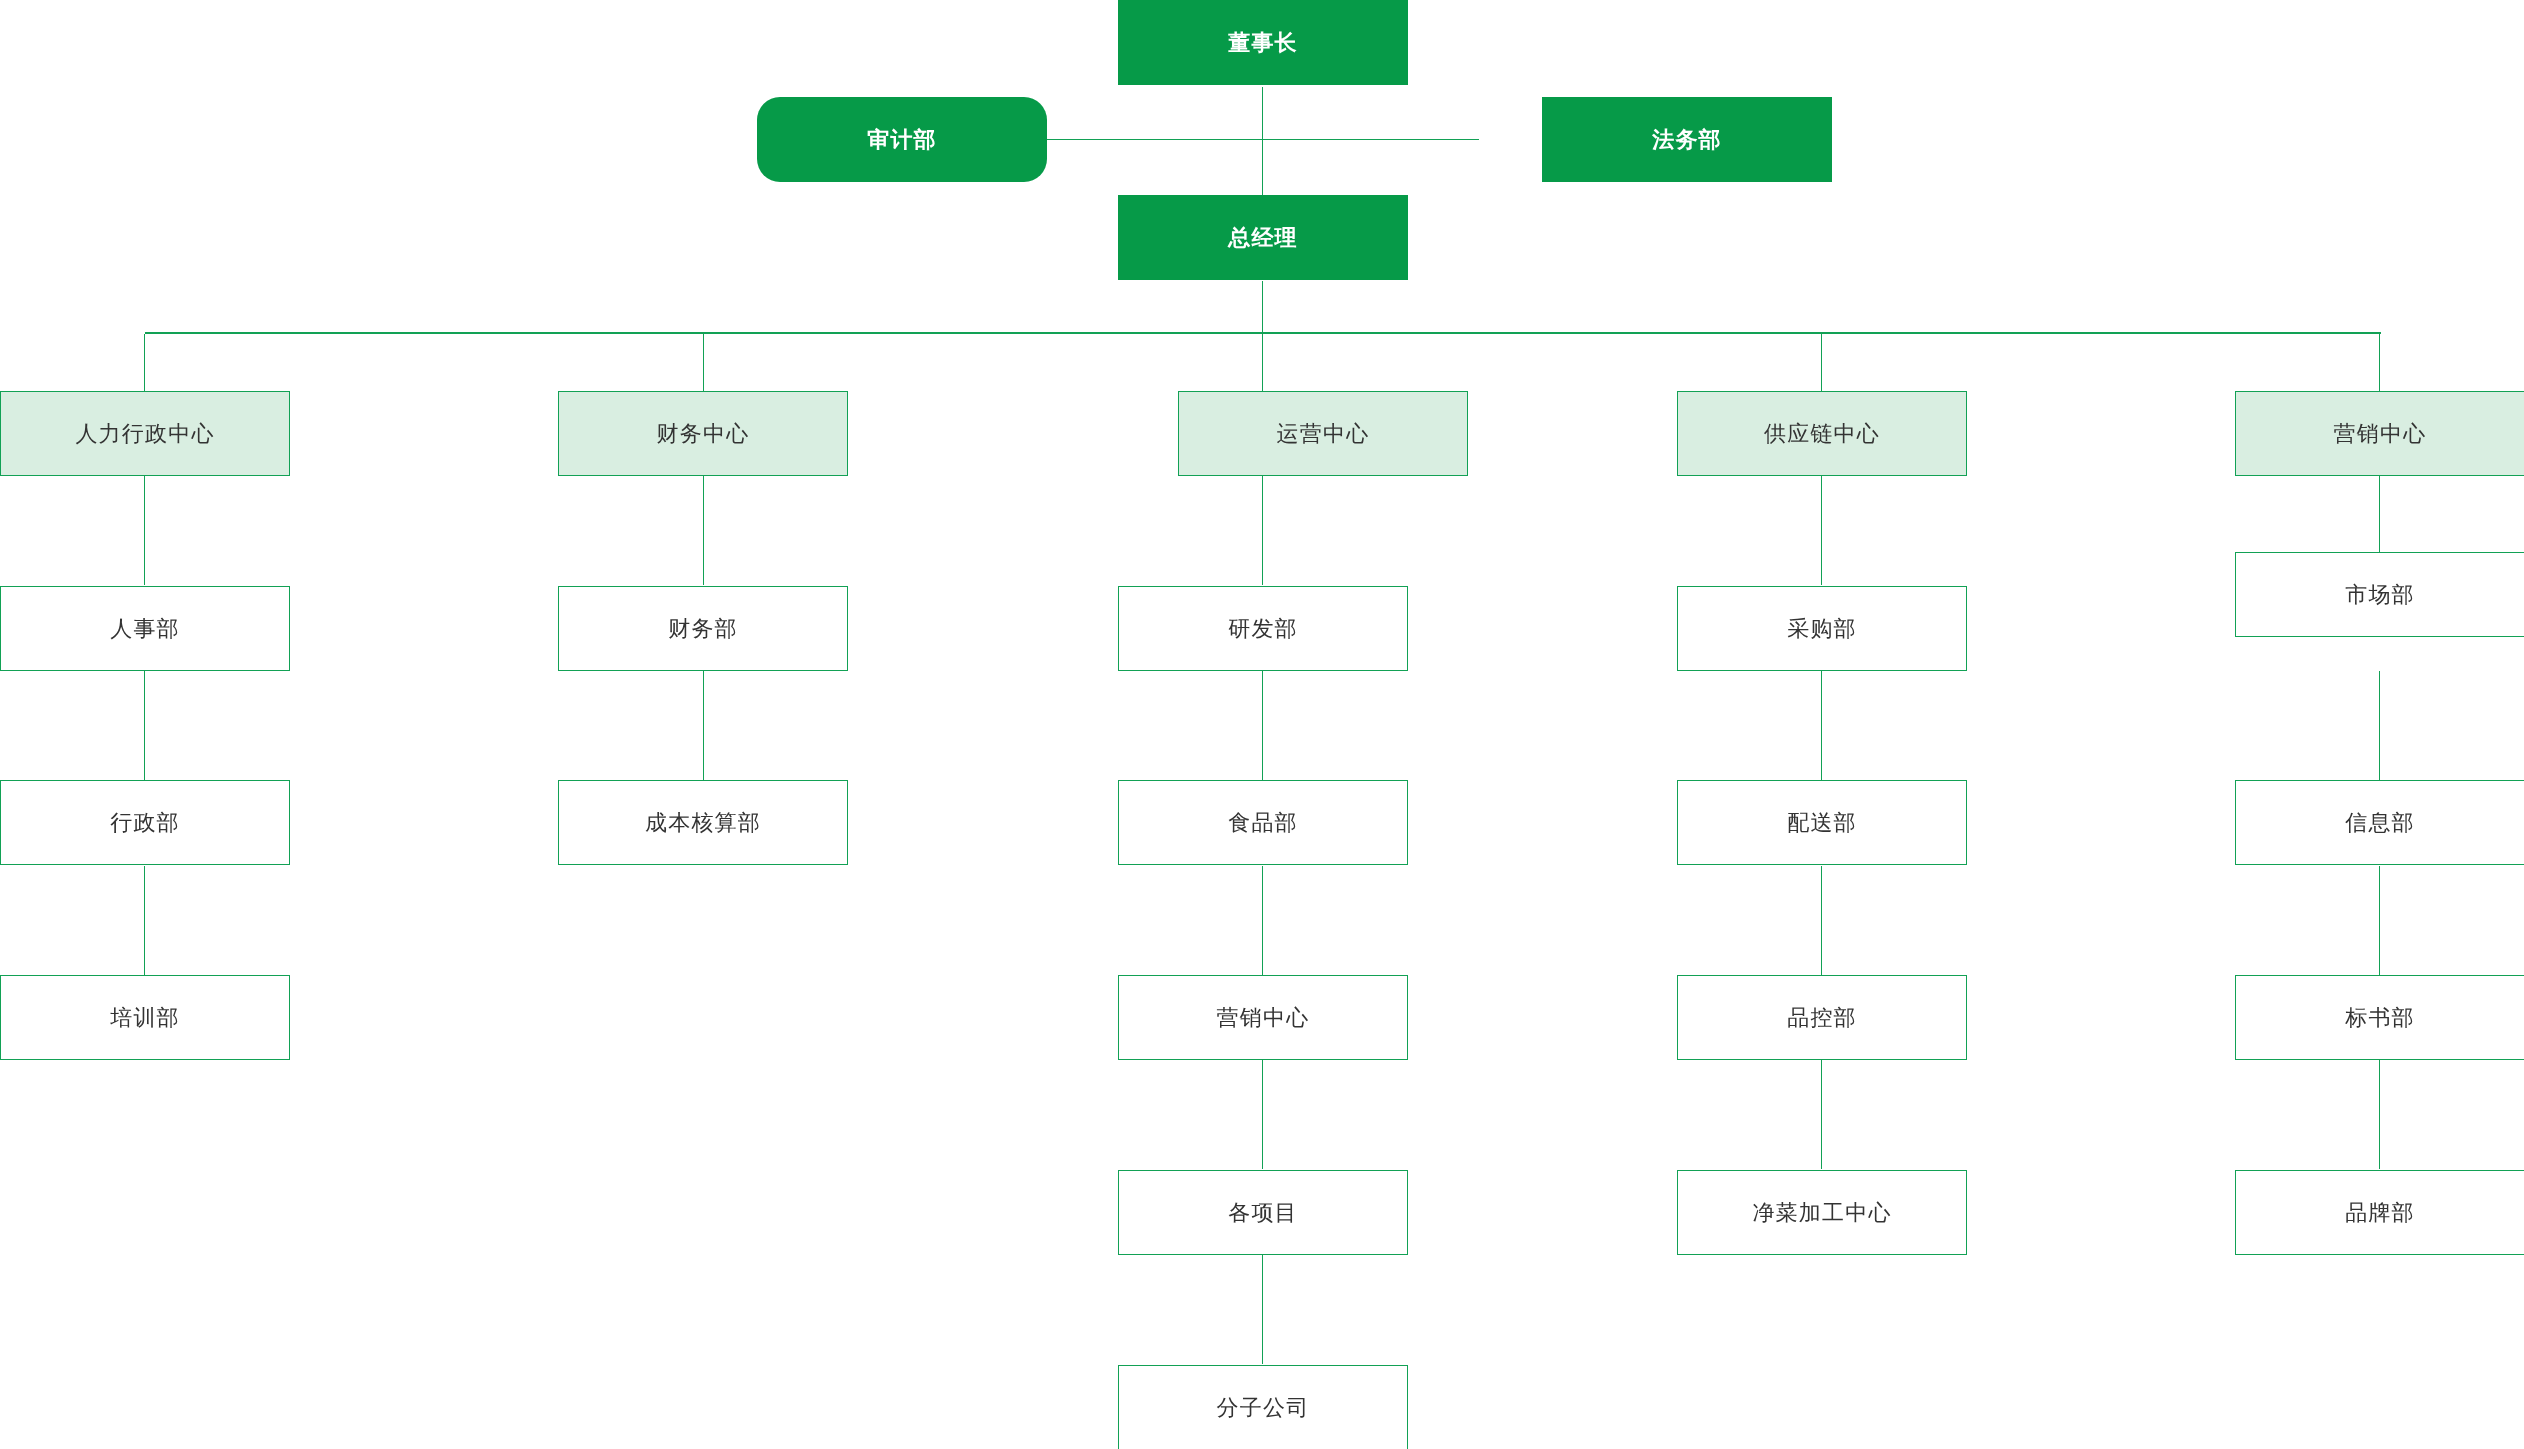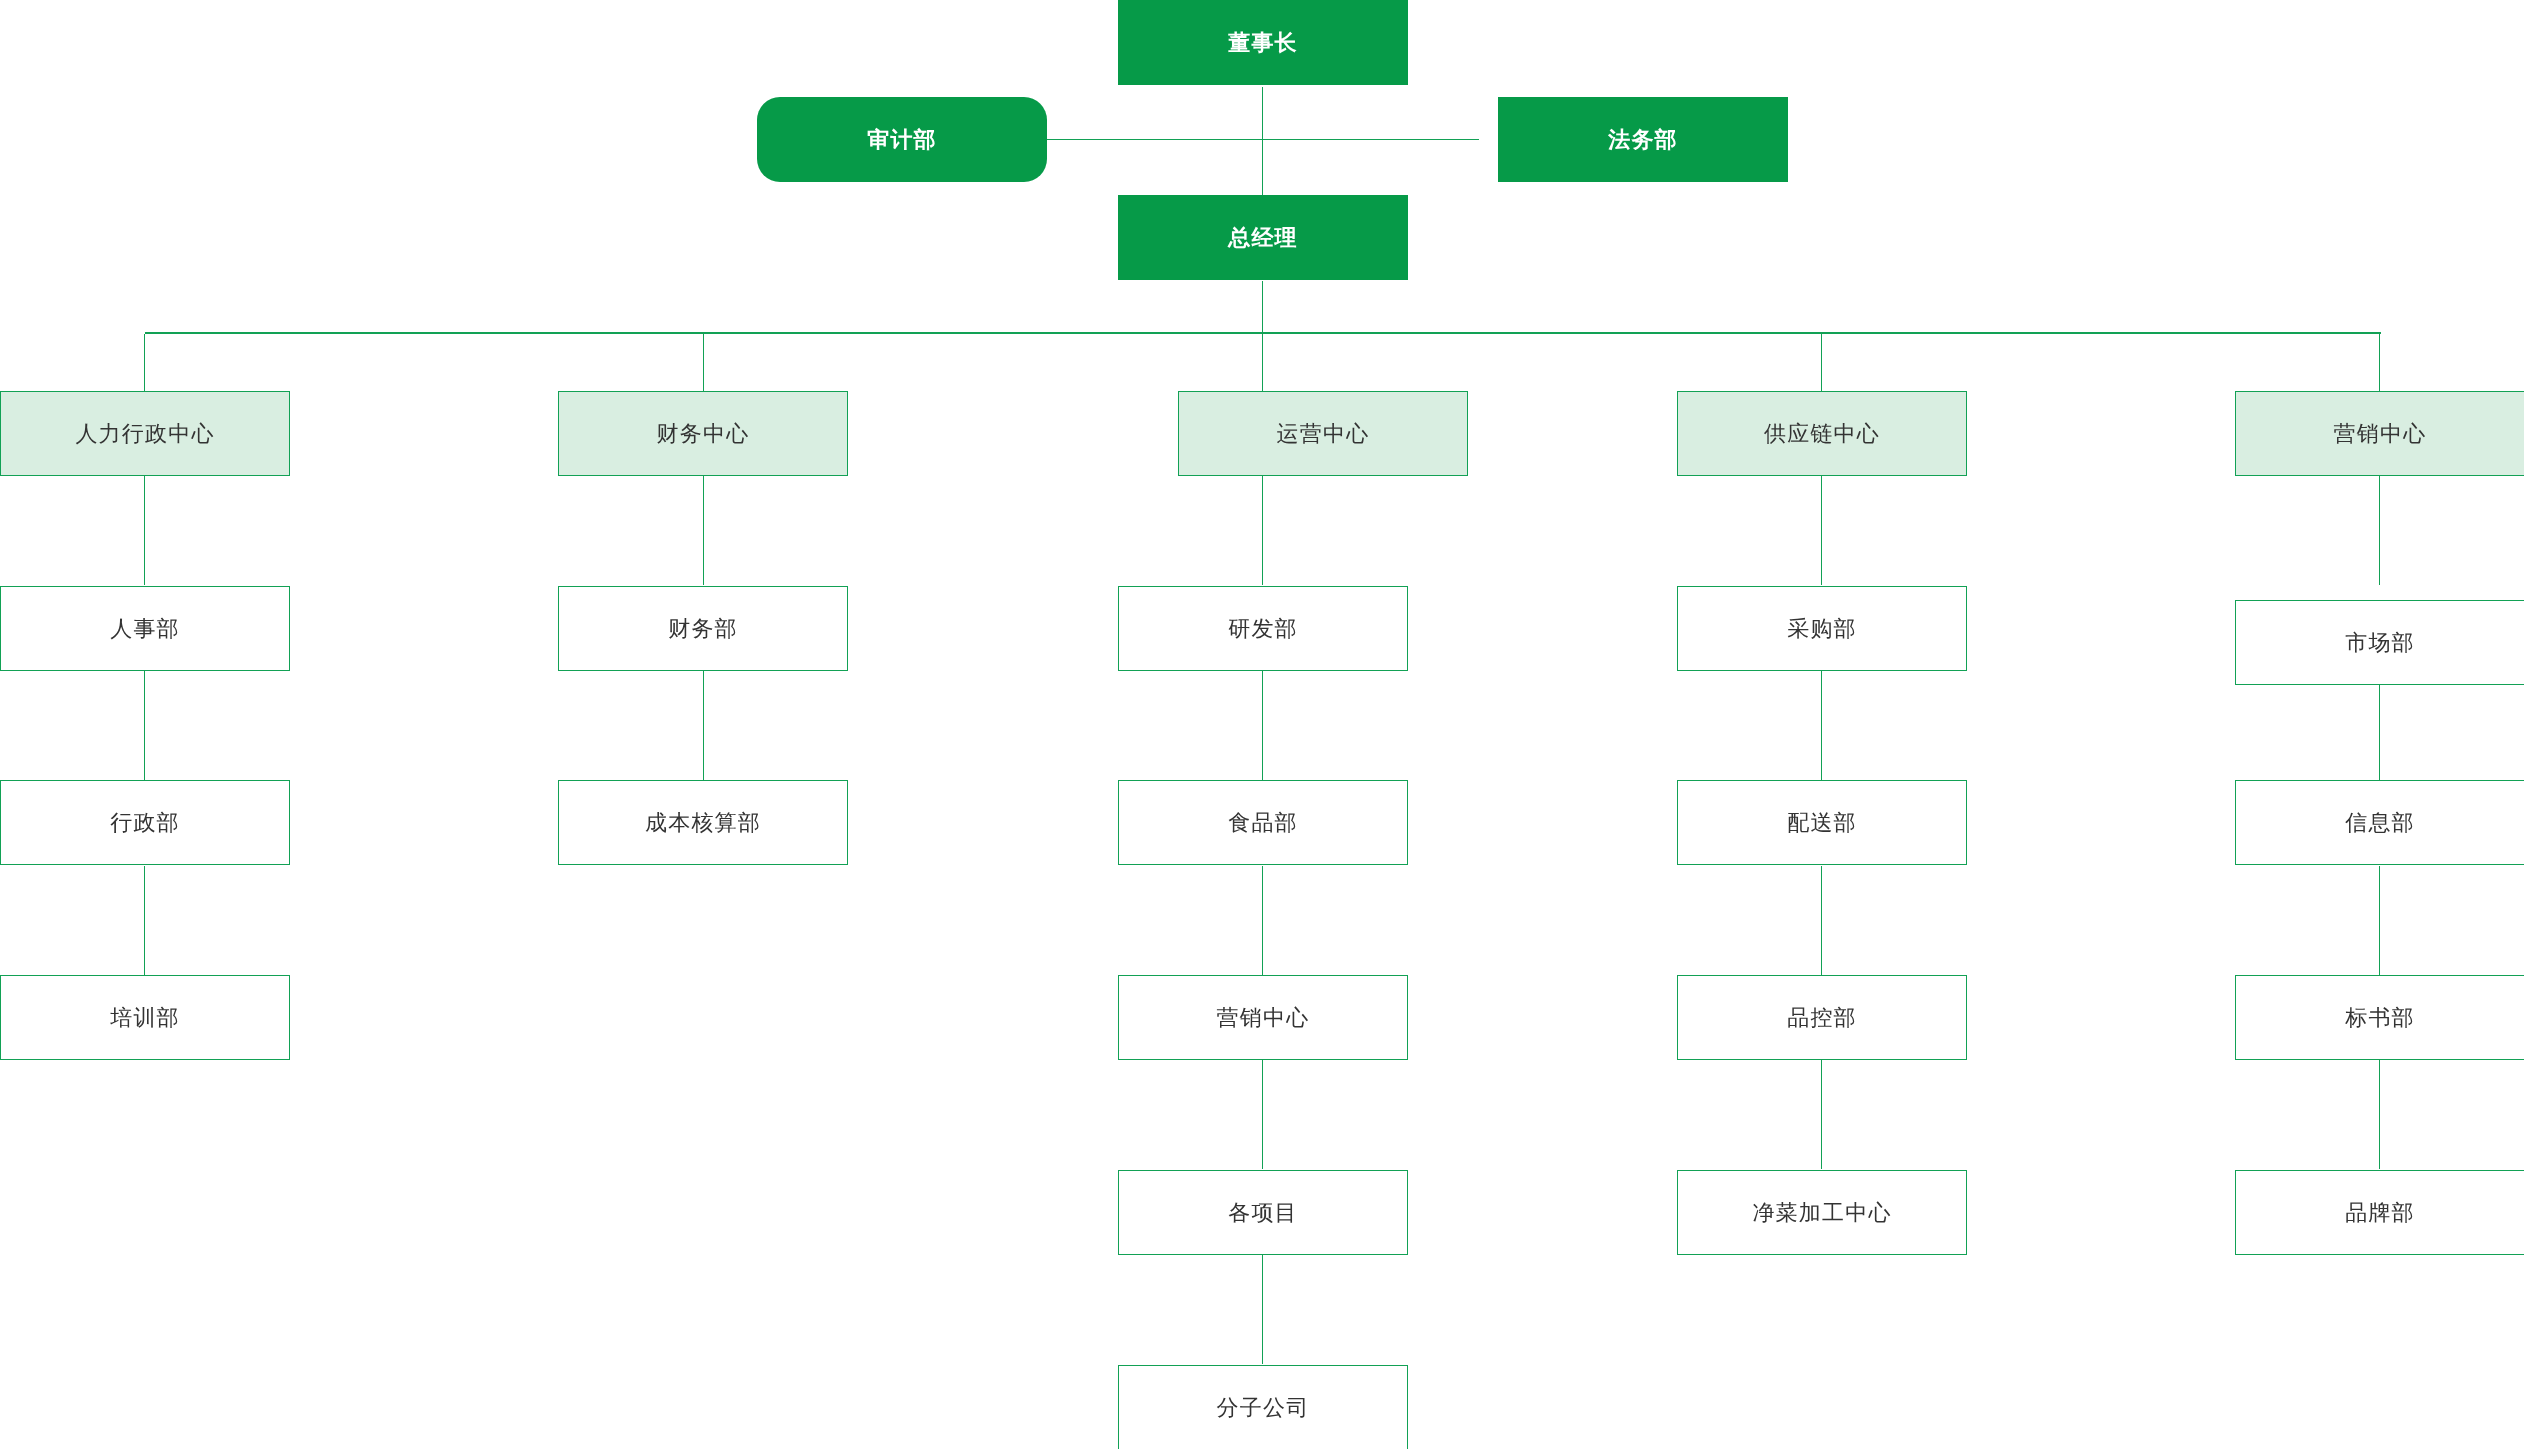--- a/index.html
+++ b/index.html
@@ -99,21 +99,21 @@
   <div class="vline" style="left:1821px;top:866px;height:109px;"></div>
   <div class="vline" style="left:1821px;top:1060px;height:109px;"></div>
 
   <div class="vline" style="left:2379px;top:476px;height:109px;"></div>
   <div class="vline" style="left:2379px;top:671px;height:109px;"></div>
   <div class="vline" style="left:2379px;top:866px;height:109px;"></div>
   <div class="vline" style="left:2379px;top:1060px;height:109px;"></div>
 
   <div class="box dark" style="left:1118px;top:0px;">董事长</div>
   <div class="box dark" style="left:757px;top:97px;border-radius:23px;">审计部</div>
-  <div class="box dark" style="left:1498px;top:97px;">法务部</div>
+  <div class="box dark" style="left:1542px;top:97px;">法务部</div>
   <div class="box dark" style="left:1118px;top:195px;">总经理</div>
 
   <div class="box light" style="left:0px;top:391px;">人力行政中心</div>
   <div class="box light" style="left:558px;top:391px;">财务中心</div>
   <div class="box light" style="left:1144px;top:391px;margin-left:34px;">运营中心</div>
   <div class="box light" style="left:1677px;top:391px;">供应链中心</div>
   <div class="box light" style="left:2235px;top:391px;">营销中心</div>
 
   <div class="box white" style="left:0px;top:586px;">人事部</div>
   <div class="box white" style="left:0px;top:780px;">行政部</div>
@@ -126,19 +126,19 @@
   <div class="box white" style="left:1118px;top:780px;">食品部</div>
   <div class="box white" style="left:1118px;top:975px;">营销中心</div>
   <div class="box white" style="left:1118px;top:1170px;">各项目</div>
   <div class="box white" style="left:1118px;top:1365px;">分子公司</div>
 
   <div class="box white" style="left:1677px;top:586px;">采购部</div>
   <div class="box white" style="left:1677px;top:780px;">配送部</div>
   <div class="box white" style="left:1677px;top:975px;">品控部</div>
   <div class="box white" style="left:1677px;top:1170px;">净菜加工中心</div>
 
-  <div class="box white" style="left:2235px;top:600px;">市场部</div>
+  <div class="box white" style="left:2235px;top:552px;">市场部</div>
   <div class="box white" style="left:2235px;top:780px;">信息部</div>
   <div class="box white" style="left:2235px;top:975px;">标书部</div>
   <div class="box white" style="left:2235px;top:1170px;">品牌部</div>
 
 </div>
 
 
 </body></html>

